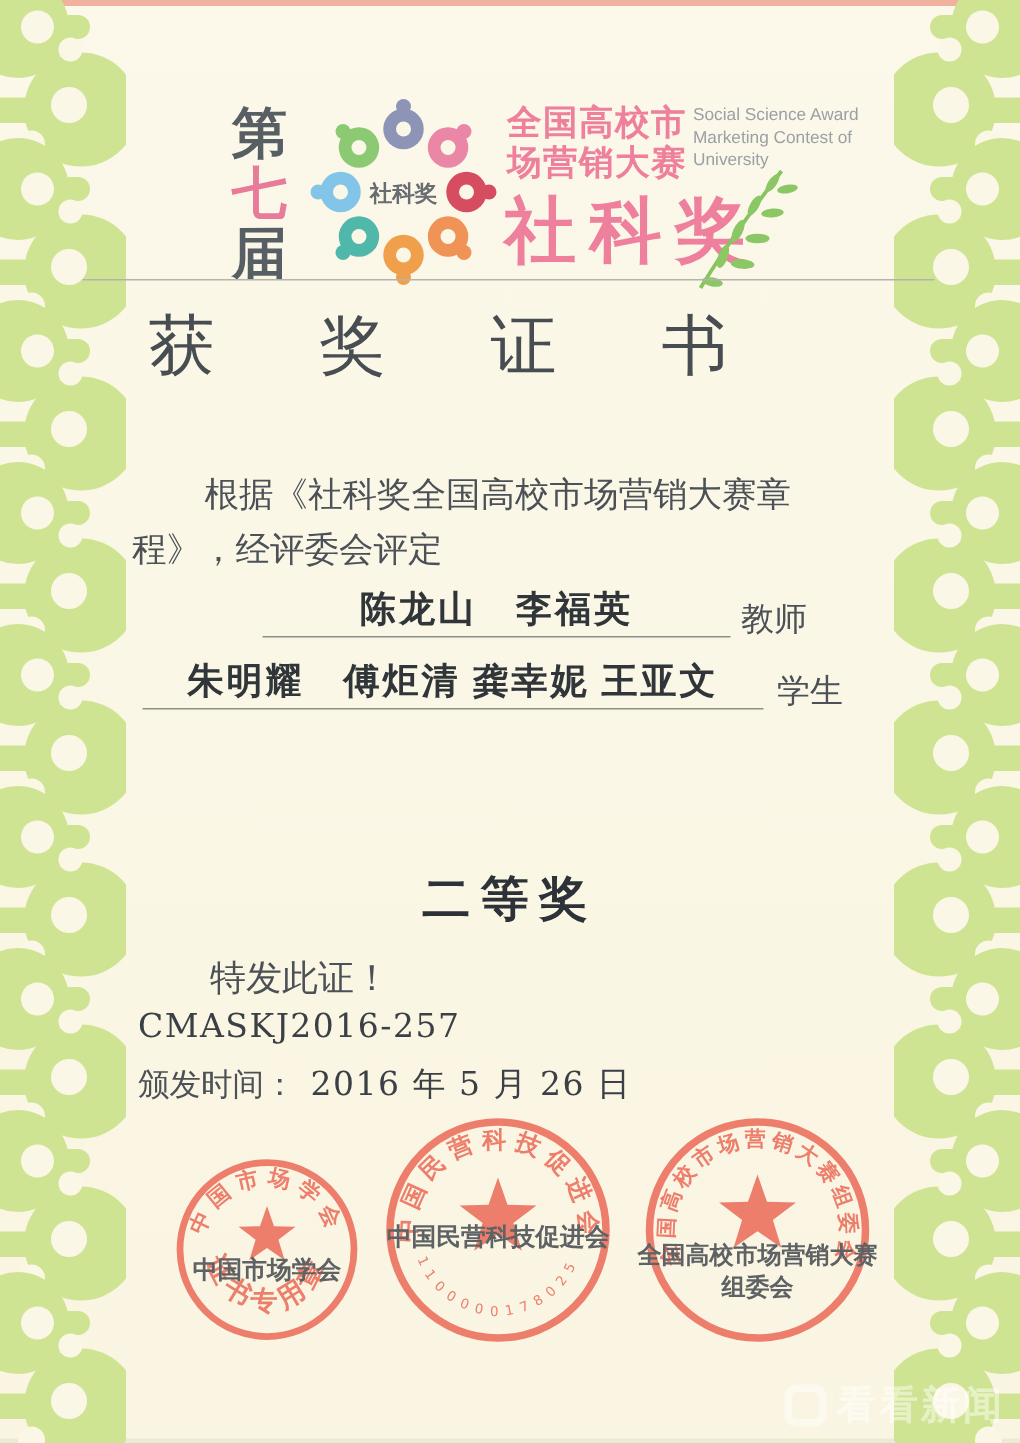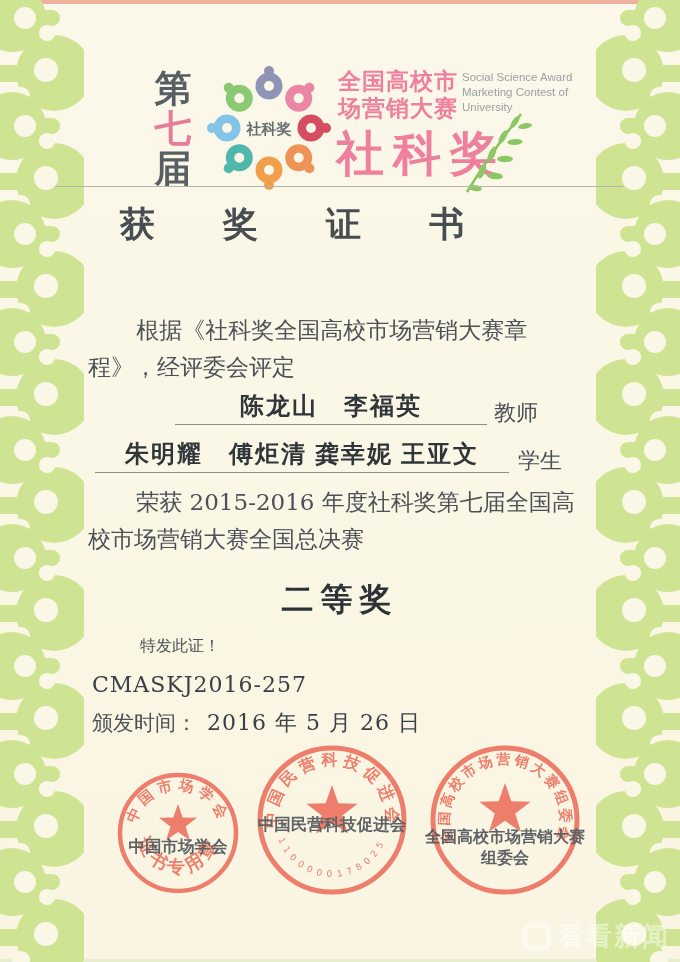--- a/index.html
+++ b/index.html
@@ -16,32 +16,32 @@
   .rule{left:55px;top:186px;width:568px;height:0;border-top:1px solid #b4b4ab;}
   
   .edition{left:151px;top:68px;width:44px;text-align:center;
     font-family:"DejaVu Serif","Liberation Serif",serif;font-weight:700;font-size:37px;line-height:40px;}
   .cn-contest{left:338px;font-weight:700;font-size:23px;letter-spacing:1px;
     font-family:"DejaVu Sans","Liberation Sans",sans-serif;}
   .en-contest{left:462px;font-size:11.5px;line-height:15px;width:120px;}
   .big-wordmark{left:336px;top:122px;font-size:48px;font-weight:700;letter-spacing:9px;
     font-family:"DejaVu Sans","Liberation Sans",sans-serif;}
   
-  .title{left:0;top:201px;width:584px;text-align:center;font-size:35px;font-weight:700;
+  .title{left:0;top:201px;width:584px;text-align:center;font-size:44px;font-weight:400;
     letter-spacing:28px;padding-left:28px;box-sizing:border-box;
     font-family:"DejaVu Serif","Liberation Serif",serif;}
   .para{left:88px;width:506px;font-size:23px;line-height:37px;text-indent:2.1em;
     font-family:"DejaVu Serif","Liberation Serif",serif;}
   .names{height:34px;border-bottom:1.5px solid #8b9089;text-align:center;
     font-size:24px;font-weight:700;letter-spacing:2px;color:#2f3539;
     font-family:Liberation Serif, serif;}
   .role{font-size:22px;font-family:"DejaVu Serif","Liberation Serif",serif;}
   .prize{left:0;top:578px;width:680px;text-align:center;font-size:32px;font-weight:700;
     letter-spacing:7px;color:#2c3237;font-family:"DejaVu Serif","Liberation Serif",serif;}
-  .issue{left:140px;top:636px;font-size:16px;font-family:"DejaVu Serif","Liberation Serif",serif;}
+  .issue{left:140px;top:636px;font-size:24px;font-family:"DejaVu Serif","Liberation Serif",serif;}
   .meta{left:92px;font-size:21px;font-family:"DejaVu Serif","Liberation Serif",serif;display:flex;gap:10px;align-items:baseline;}
   .meta .val{font-size:22px;letter-spacing:1px;color:#3a4045;text-align:right;}
   
   .watermark{right:10px;bottom:8px;display:flex;align-items:center;gap:7px;opacity:.55;}
   .wm-mark{width:28px;height:28px;border:5px solid rgba(255,255,255,.8);border-radius:8px;box-sizing:border-box;}
   .wm-text{font-size:26px;font-weight:700;color:rgba(255,255,255,.85);letter-spacing:2px;
     font-family:"DejaVu Sans","Liberation Sans",sans-serif;}
   svg text{font-family:"DejaVu Sans","Liberation Sans",sans-serif;}
 </style>
 </head>
@@ -174,21 +174,20 @@
   <div class="abs title" style="color: rgb(71, 77, 81);">获 奖 证 书</div>
 
   <div class="abs para" style="top: 312px; color: rgb(75, 81, 86);">根据《社科奖全国高校市场营销大赛章程》，经评委会评定</div>
 
   <div class="abs names" style="left:175px;top:390px;width:312px;">陈龙山　李福英</div>
   <div class="abs role" style="left: 494px; top: 398px; color: rgb(75, 81, 86);">教师</div>
 
   <div class="abs names" style="left:95px;top:438px;width:414px;">朱明耀　傅炬清 龚幸妮 王亚文</div>
   <div class="abs role" style="left: 518px; top: 446px; color: rgb(75, 81, 86);">学生</div>
 
-  <div class="abs para" style="top: 484px; color: rgb(75, 81, 86);">荣获 2015-2016 年度社科奖第七届全国高校市场营销大赛全国总决赛</div>
 
   <div class="abs prize">二等奖</div>
 
   <div class="abs issue" style="color: rgb(75, 81, 86);">特发此证！</div>
 
   <div class="abs meta" style="top: 672px; color: rgb(75, 81, 86);">
     <span class="val">CMASKJ2016-257</span>
   </div>
   <div class="abs meta" style="top: 708px; color: rgb(75, 81, 86);">
     <span>颁发时间：</span>

